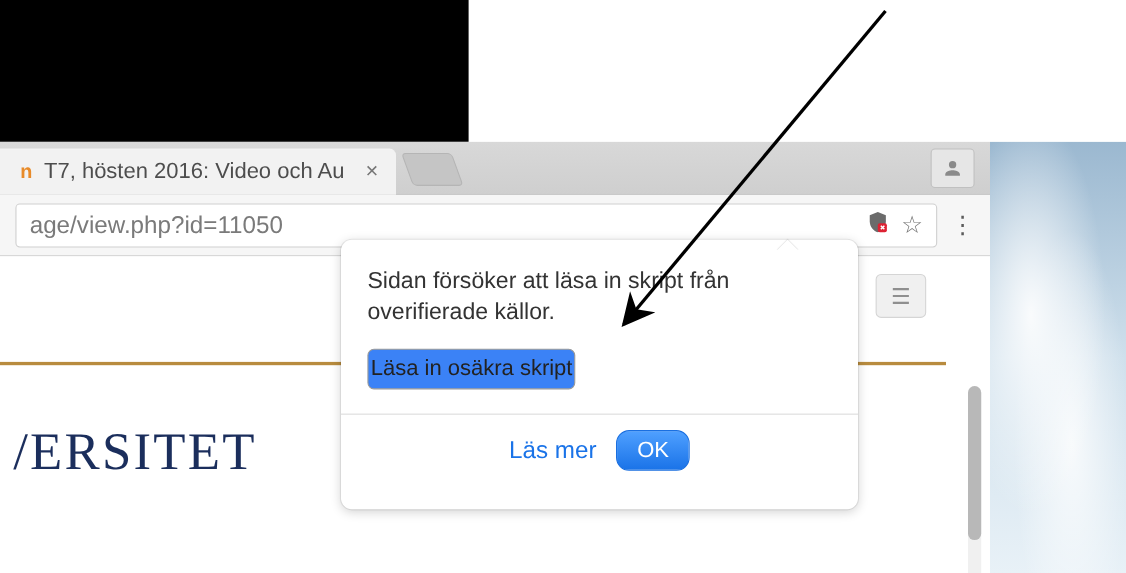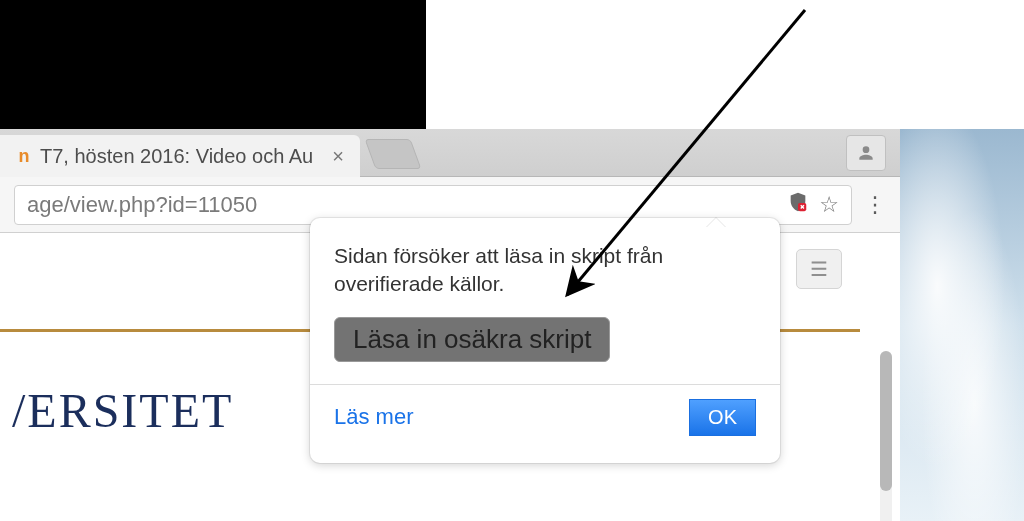--- a/index.html
+++ b/index.html
@@ -120,32 +120,32 @@
     .popup::before {
       content:""; position:absolute; top:-10px; right:54px;
       width:0; height:0; border:10px solid transparent; border-bottom-color:#fff;
       filter:drop-shadow(0 -1px 0 rgba(0,0,0,.1));
     }
     .popup-msg {
       font-size:21px; color:#333; line-height:1.35; margin-bottom:18px;
     }
     .popup-btn {
       align-self:flex-start;
-      font-size:26px; padding:6px 18px;
-      background:#737373; border:1px solid #999; border-radius:6px;
+      font-size:20px; padding:6px 2px;
+      background:#3b82f6; border:1px solid #999; border-radius:6px;
       color:#222; cursor:pointer;
     }
     .popup-sep { height:1px; background:#dcdcdc; margin:22px -24px 14px -24px; }
     .popup-footer {
-      display:flex; justify-content:space-between; align-items:center;
+      display:flex; justify-content:center; align-items:center;
     }
     .popup-link { color:#1a73e8; font-size:22px; cursor:pointer; }
     .ok-btn {
       font-size:20px; color:#fff;
-      padding:6px 18px; border-radius:0; border:1px solid #1a6fe0;
+      padding:6px 18px; border-radius:12px; border:1px solid #1a6fe0;
       background:linear-gradient(#4fa0ff,#1a73e8);
       cursor:pointer;
       margin-left:18px;
     }
 
     
     .arrow-svg {
       position:absolute; left:505px; top:0; width:330px; height:310px;
       pointer-events:none;
     }

